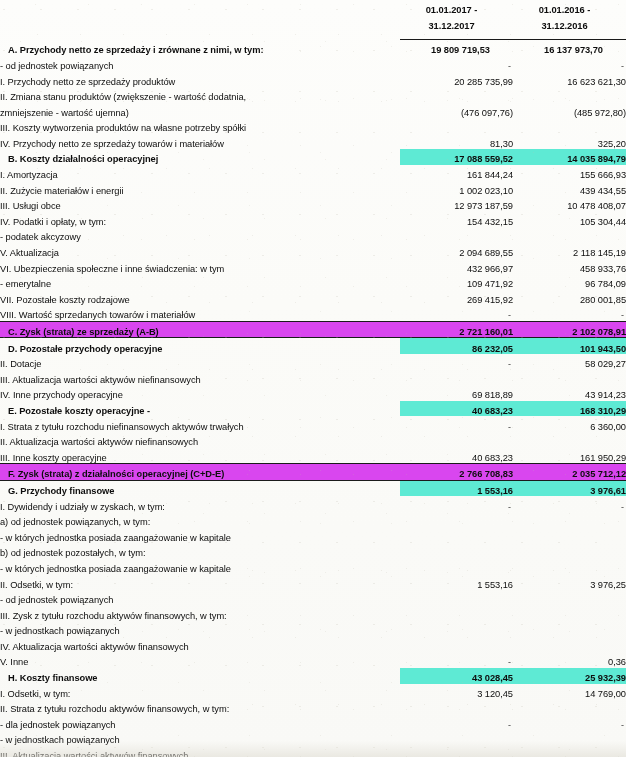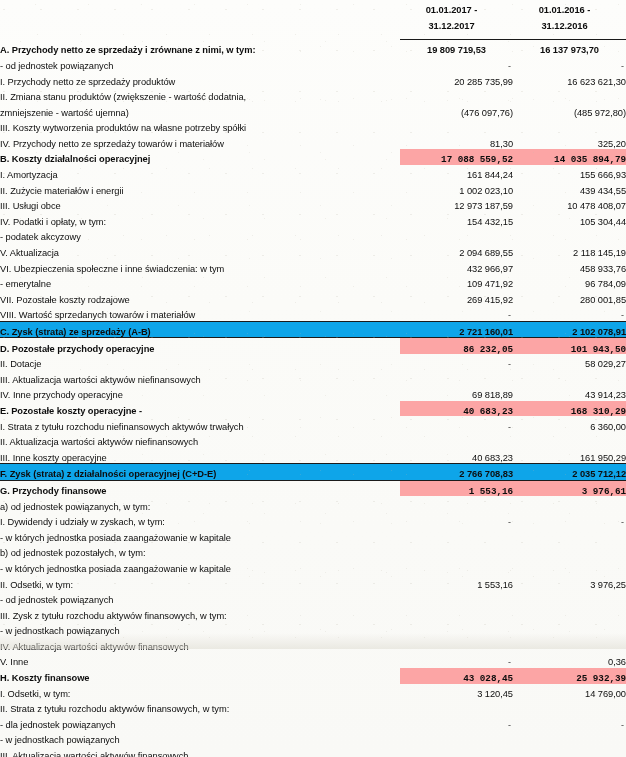--- a/index.html
+++ b/index.html
@@ -15,21 +15,21 @@
     color: #0d0d0d;
     position: relative;
     overflow: hidden;
     
     background:
       linear-gradient(180deg, #fdfdfb 0%, #fbfbf8 40%, #f9f9f6 100%);
   }
   .sheet {
     position: relative;
     width: 626px;
-    height: 649px;
+    height: 757px;
     box-sizing: border-box;
     padding: 0;
   }
   table.fin {
     width: 626px;
     border-collapse: collapse;
     table-layout: fixed;
     font-size: 9.3px;
     line-height: 1.02;
   }
@@ -63,38 +63,37 @@
     font-size: 9.3px;
   }
   .hdr-row1 td { height: 17px; vertical-align: bottom; }
   .hdr-row2 td { height: 16px; vertical-align: bottom; }
   .hdr-row2 td.val {
     border-bottom: 1.3px solid #1a1a1a;
     padding-bottom: 8px;
   }
 
   
-  tr.bold td { font-weight: bold; }
+  tr.bold td { font-weight: bold; padding-left: 8px; }
 
   
   tr.rule-top td.label,
   tr.rule-top td.val {
     border-top: 1.2px solid #1b1b1b;
   }
   tr.rule-bottom td.label,
   tr.rule-bottom td.val {
     border-bottom: 1.2px solid #1b1b1b;
   }
   tr.shade td.label,
   tr.shade td.val {
-    background: #0ea5e9;
+    background: #d946ef;
   }
   tr.shade-val td.val {
-    background: #fca5a5;
-    font-family: Liberation Mono, monospace;
+    background: #5eead4;
   }
 
   
   tr.rule-val td.val { border-top: 1.1px solid #1b1b1b; text-align: center; }
 
   .dash {
     display: inline-block;
     color: #3a3a3a;
     font-size: 9px;
     padding-right: 2px;
@@ -285,28 +284,28 @@
           <td class="label">F. Zysk (strata) z działalności operacyjnej (C+D-E)</td>
           <td class="val">2 766 708,83</td>
           <td class="val">2 035 712,12</td>
         </tr>
         <tr class="bold shade-val">
           <td class="label">G. Przychody finansowe</td>
           <td class="val">1 553,16</td>
           <td class="val">3 976,61</td>
         </tr>
         <tr>
+          <td class="label">I. Dywidendy i udziały w zyskach, w tym:</td>
+          <td class="val"><span class="dash">-</span></td>
+          <td class="val"><span class="dash">-</span></td>
+        </tr>
+        <tr>
           <td class="label">a) od jednostek powiązanych, w tym:</td>
           <td class="val"></td>
           <td class="val"></td>
-        </tr>
-        <tr>
-          <td class="label">I. Dywidendy i udziały w zyskach, w tym:</td>
-          <td class="val"><span class="dash">-</span></td>
-          <td class="val"><span class="dash">-</span></td>
         </tr>
         <tr>
           <td class="label">- w których jednostka posiada zaangażowanie w kapitale</td>
           <td class="val"></td>
           <td class="val"></td>
         </tr>
         <tr>
           <td class="label">b) od jednostek pozostałych, w tym:</td>
           <td class="val"></td>
           <td class="val"></td>

